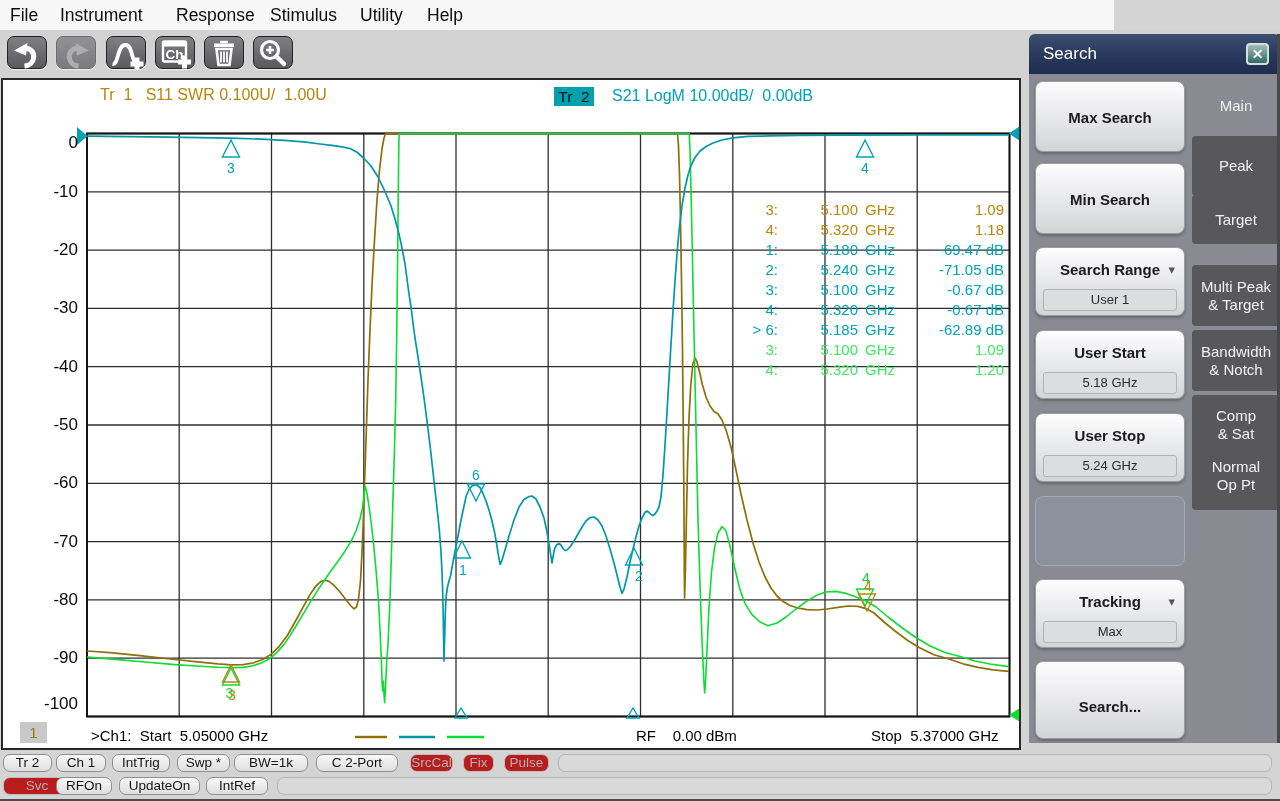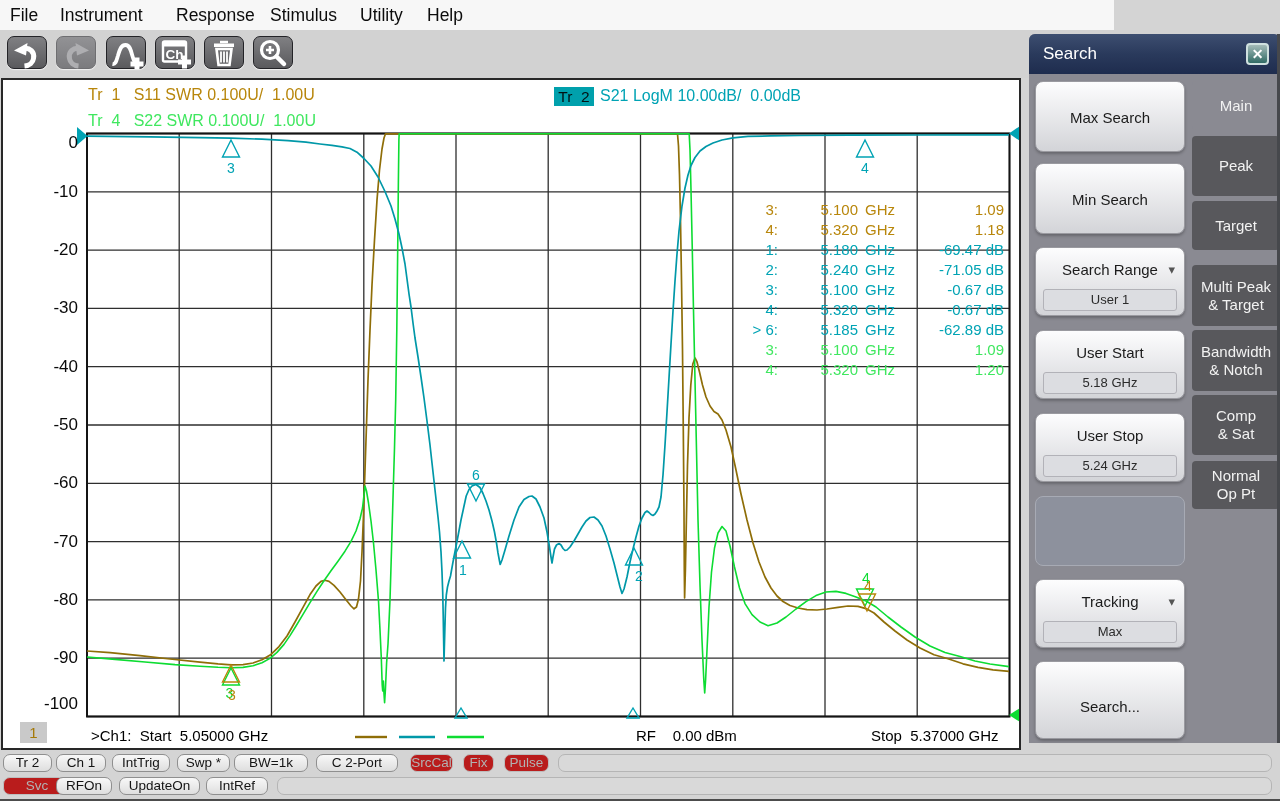--- a/index.html
+++ b/index.html
@@ -13,21 +13,21 @@
 #toolbar { position:absolute; left:0; top:30px; width:1280px; height:48px; background:#d2d2d2; }
 .tbtn { position:absolute; top:6px; width:40px; height:33px; border-radius:7px;
   background:linear-gradient(#808083,#5a5a5d); border:1.5px solid #232327; box-shadow:0 1px 1px rgba(255,255,255,.7); }
 .tbtn.dis { background:linear-gradient(#929295,#7b7b7e); border-color:#6e6e71; }
 .tbtn svg { position:absolute; left:-1px; top:-1px; }
 
 
 #chart { position:absolute; left:1px; top:78px; width:1020px; height:672px; background:#fff; border:2px solid #282828; overflow:hidden; }
 #csvg { position:absolute; left:-3px; top:-80px; }
 .ylab { position:absolute; right:941px; width:60px; text-align:right; font-size:17px; color:#0a0a0a; height:20px; line-height:20px; }
-.tlab { position:absolute; font-size:16px; }
+.tlab { position:absolute; font-size:16px;margin-left:12px; }
 .mrow { position:absolute; left:0; width:1019px; height:20px; line-height:20px; font-size:15px; }
 .mrow span { position:absolute; text-align:right; }
 .m1 { left:655px; width:120px; }
 .m2 { left:735px; width:120px; }
 .m3 { left:862px; width:40px; text-align:left !important; }
 .m4 { left:801px; width:200px; }
 .mk { font-size:14px; text-anchor:middle; font-family:"Liberation Sans",sans-serif; }
 #trbox { position:absolute; left:551px; top:7px; width:40px; height:19px; background:#00a0ac;
   font-size:15.5px; text-align:center; line-height:19px; color:#001214; }
 
@@ -38,21 +38,21 @@
 
 #panel { position:absolute; left:1029px; top:34px; width:251px; height:709px; background:#8a8a92; border-radius:6px 6px 0 0; }
 #ptitle { position:absolute; left:0; top:0; width:251px; height:40px; border-radius:6px 6px 0 0;
   background:linear-gradient(180deg,#3d4e70,#2a3a5c 50%,#1e2c4e);
   color:#fff; font-size:17px; line-height:40px; padding-left:14px; }
 #pclose { position:absolute; right:11px; top:9px; width:23px; height:22px; border:2px solid #cfe0df; border-radius:4px;
   background:linear-gradient(#a3bab8,#316b65); color:#fff; font-size:14px; font-weight:bold; text-align:center; line-height:18px; }
 .pbtn { position:absolute; left:6px; width:150px; border-radius:8px; background:linear-gradient(#fdfdfe,#d3d4d8);
   border:1px solid #9a9aa0; box-shadow:0 2px 3px rgba(0,0,0,.25); color:#1b1b1b; font-size:15px; }
 .pbtn.empty { background:#8d919d; border:1px solid #a7aab4; box-shadow:none; }
-.pbl { display:flex; align-items:center; justify-content:center; width:100%; }
+.pbl { display:flex; align-items:center; justify-content:center; width:100%;font-weight:bold; }
 .parw { position:absolute; right:9px; top:0; height:calc(100% - 24px); display:flex; align-items:center; color:#555; font-size:13px; }
 .psub { position:absolute; left:7px; right:7px; bottom:4px; height:22px; background:#dcdde1; border:1px solid #b2b2b8;
   border-radius:3px; font-size:13px; color:#2b2b2b; text-align:center; line-height:20px; }
 .tab { position:absolute; left:163px; width:88px; background:#58585c; color:#f2f2f2; font-size:15px;
   display:flex; align-items:center; justify-content:center; text-align:center; border-radius:4px; line-height:18px; }
 .tab.act { background:#8a8a92; }
 #pedge { position:absolute; right:0; top:34px; width:3px; height:709px; background:#46484c; }
 
 
 #statusbar { position:absolute; left:0; top:750px; width:1280px; height:51px; background:#d4d4d4; }
@@ -180,21 +180,20 @@
 <div class="ylab" style="top:160px">-20</div>
 <div class="ylab" style="top:218px">-30</div>
 <div class="ylab" style="top:277px">-40</div>
 <div class="ylab" style="top:335px">-50</div>
 <div class="ylab" style="top:393px">-60</div>
 <div class="ylab" style="top:452px">-70</div>
 <div class="ylab" style="top:510px">-80</div>
 <div class="ylab" style="top:568px">-90</div>
 <div class="ylab" style="top:614px">-100</div>
     <div class="tlab" style="left:85px;top:6px;color:#b8860b">Tr&nbsp; 1&nbsp;&nbsp; S11 SWR 0.100U/&nbsp; 1.00U</div>
-    <div class="tlab" style="left:85px;top:32px;color:#3fe75f">Tr&nbsp; 4&nbsp;&nbsp; S22 SWR 0.100U/&nbsp; 1.00U</div>
     <div id="trbox">Tr&nbsp; 2</div>
     <div class="tlab" style="left:597px;top:7px;color:#00a3b4">S21 LogM 10.00dB/&nbsp; 0.00dB</div>
     <div class="mrow" style="top:120px;color:#b8860b">
 <span class="m1">3:</span>
         <span class="m2">5.100</span>
         <span class="m3">GHz</span>
         <span class="m4">1.09</span>
       </div>
 <div class="mrow" style="top:140px;color:#b8860b">
 <span class="m1">4:</span>
@@ -280,25 +279,25 @@
 <div class="pbtn" style="top:545px;height:69px">
         <div class="pbl" style="height:43px">Tracking</div>
         <div class="parw">▾</div>
         <div class="psub">Max</div>
       </div>
 <div class="pbtn" style="top:627px;height:78px">
         <div class="pbl" style="height:88px">Search...</div>
       </div>
     <div class="tab act" style="top:47px;height:49px">Main</div>
 <div class="tab" style="top:102px;height:60px">Peak</div>
-<div class="tab" style="top:167px;height:49px">Target</div>
+<div class="tab" style="top:161px;height:49px">Target</div>
 <div class="tab" style="top:231px;height:61px">Multi Peak<br>&amp; Target</div>
 <div class="tab" style="top:361px;height:60px">Comp<br>&amp; Sat</div>
 <div class="tab" style="top:296px;height:61px">Bandwidth<br>&amp; Notch</div>
-<div class="tab" style="top:427px;height:48px">Normal<br>Op Pt</div>
+<div class="tab" style="top:408px;height:68px">Normal<br>Op Pt</div>
   </div>
   <div id="pedge"></div>
 
   <div id="statusbar">
       <div class="sbtn" style="left:3px;top:4px;width:49px">Tr 2</div>
 <div class="sbtn" style="left:56px;top:4px;width:50px">Ch 1</div>
 <div class="sbtn" style="left:112px;top:4px;width:58px">IntTrig</div>
 <div class="sbtn" style="left:177px;top:4px;width:53px">Swp *</div>
 <div class="sbtn" style="left:234px;top:4px;width:74px">BW=1k</div>
 <div class="sbtn" style="left:316px;top:4px;width:82px">C  2-Port</div>

